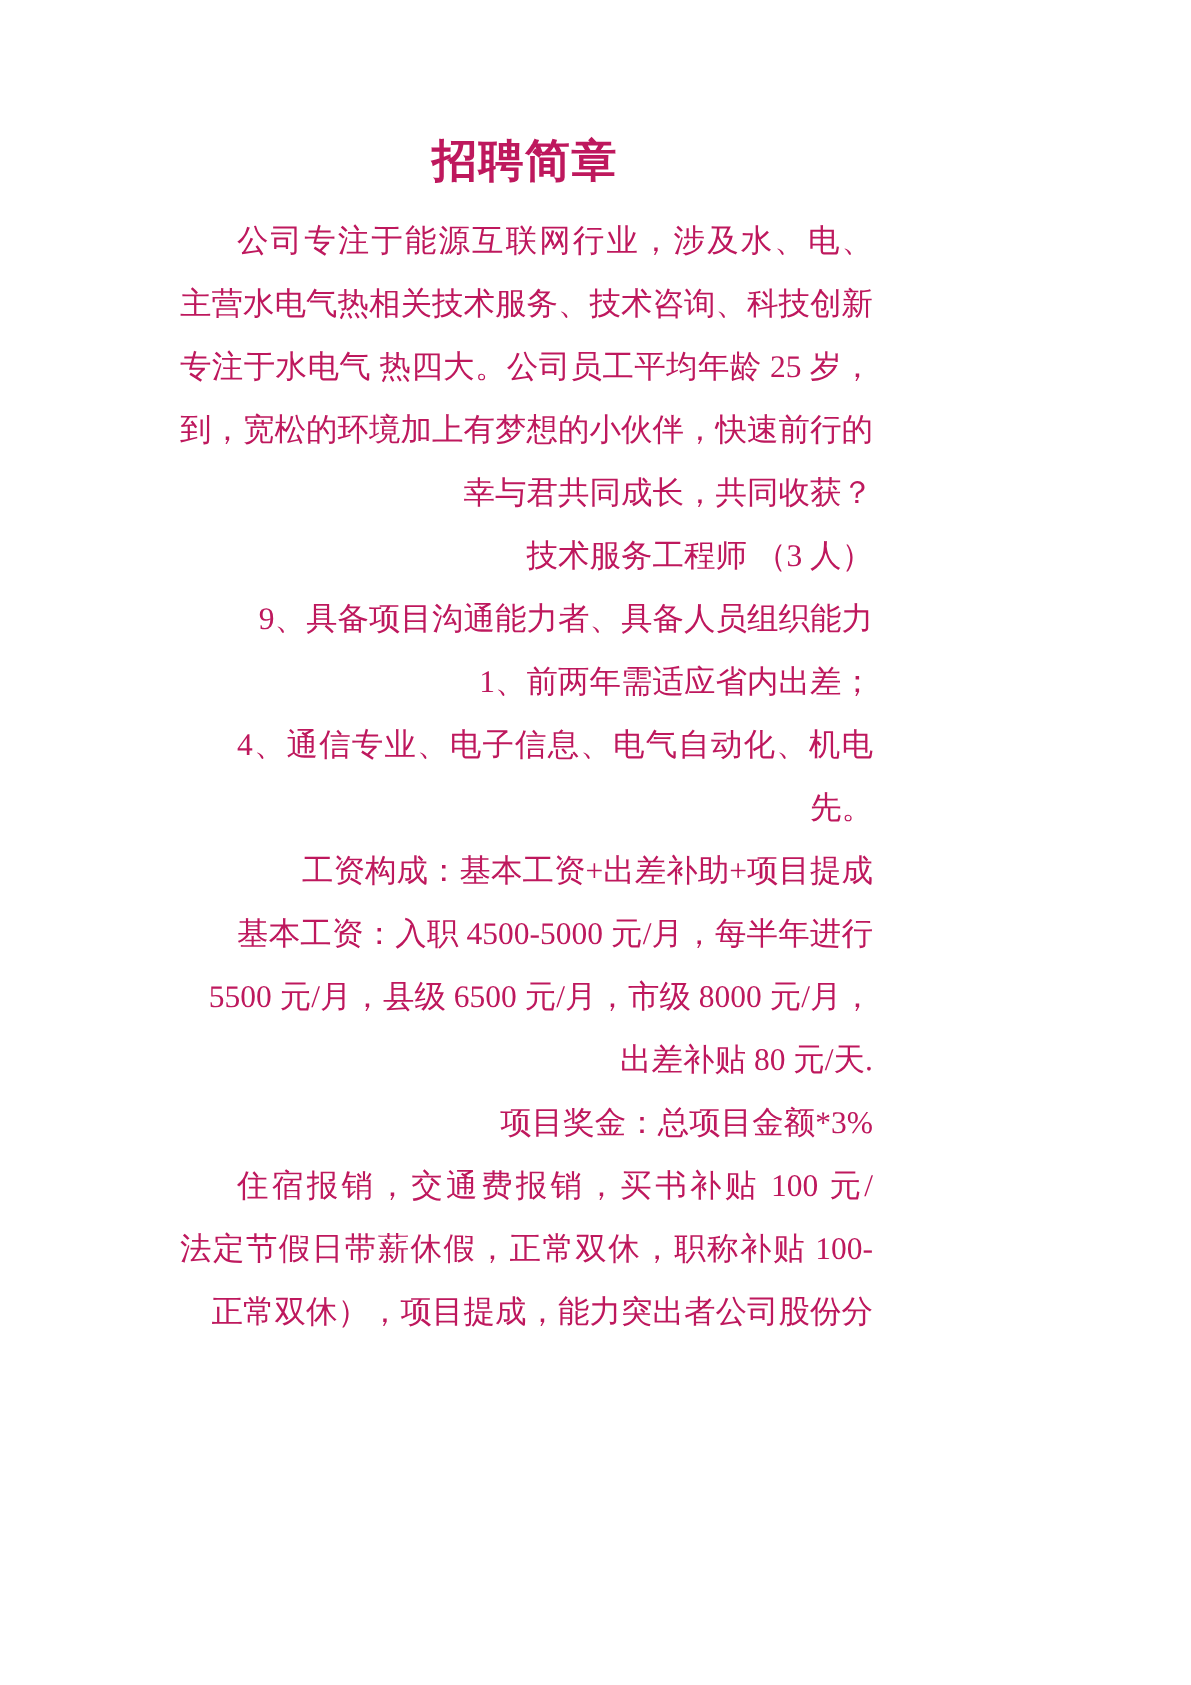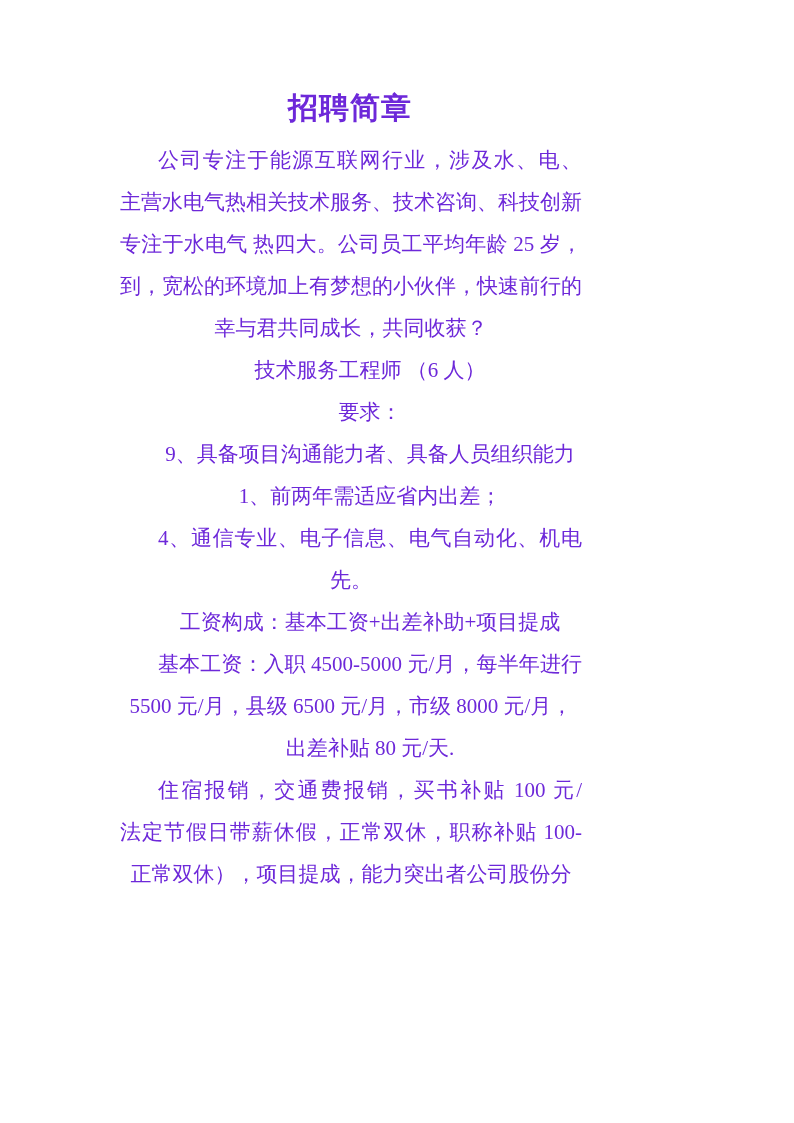--- a/index.html
+++ b/index.html
@@ -5,21 +5,21 @@
   html, body {
     margin: 0;
     padding: 0;
     background: #ffffff;
   }
   .page {
     position: relative;
     width: 700px;
     height: 1123px;
     background: #ffffff;
-    color: #6d28d9;
+    color: #be185d;
     font-family: "Liberation Serif", "DejaVu Serif", serif;
     overflow: hidden;
     box-sizing: border-box;
     padding-top: 87px;
   }
   .doc-title {
     text-align: center;
     font-weight: bold;
     font-size: 30px;
     line-height: 42px;
@@ -32,21 +32,21 @@
     padding-right: 118px;
   }
   .para {
     margin: 0;
     padding: 0;
   }
   .line {
     font-size: 21px;
     line-height: 42px;
     height: 42px;
-    text-align: center;
+    text-align: right;
     white-space: normal;
     overflow: hidden;
   }
   .line.indent {
     text-indent: 38px;
   }
   .line.fill {
     text-align: justify;
     text-align-last: justify;
     text-justify: inter-character;
@@ -59,24 +59,21 @@
   <h1 class="doc-title">招聘简章</h1>
   <div class="doc-body">
       <div class="para">
         <div class="line indent fill">公司专注于能源互联网行业，涉及水、电、气、热等行业领域，</div>
         <div class="line fill">主营水电气热相关技术服务、技术咨询、科技创新及产品销售。公司</div>
         <div class="line fill">专注于水电气 热四大。公司员工平均年龄 25 岁，没有打卡，没有签</div>
         <div class="line fill">到，宽松的环境加上有梦想的小伙伴，快速前行的路上，不知是否有</div>
         <div class="line">幸与君共同成长，共同收获？</div>
       </div>
       <div class="para">
-        <div class="line indent">技术服务工程师 （6 人）</div>
-      </div>
-      <div class="para">
-        <div class="line indent">要求：</div>
+        <div class="line indent">技术服务工程师 （3 人）</div>
       </div>
       <div class="para">
         <div class="line indent">9、具备项目沟通能力者、具备人员组织能力者优先；</div>
       </div>
       <div class="para">
         <div class="line indent">1、前两年需适应省内出差；</div>
       </div>
       <div class="para">
         <div class="line indent fill">4、通信专业、电子信息、电气自动化、机电工程等相关专业优</div>
         <div class="line">先。</div>
@@ -85,18 +82,21 @@
         <div class="line indent">工资构成：基本工资+出差补助+项目提成</div>
       </div>
       <div class="para">
         <div class="line indent fill">基本工资：入职 4500-5000 元/月，每半年进行技能评定，镇级</div>
         <div class="line">5500 元/月，县级 6500 元/月，市级 8000 元/月，省级 10000 元/月。</div>
       </div>
       <div class="para">
         <div class="line indent">出差补贴 80 元/天.</div>
       </div>
       <div class="para">
+        <div class="line indent">项目奖金：总项目金额*3%</div>
+      </div>
+      <div class="para">
         <div class="line indent fill">住宿报销，交通费报销，买书补贴 100 元/月，五险，话费补贴，</div>
         <div class="line fill">法定节假日带薪休假，正常双休，职称补贴 100-1000 元/月（国家评</div>
         <div class="line">正常双休），项目提成，能力突出者公司股份分红。</div>
       </div>
     </div>
 </div>
 
 </body></html>

